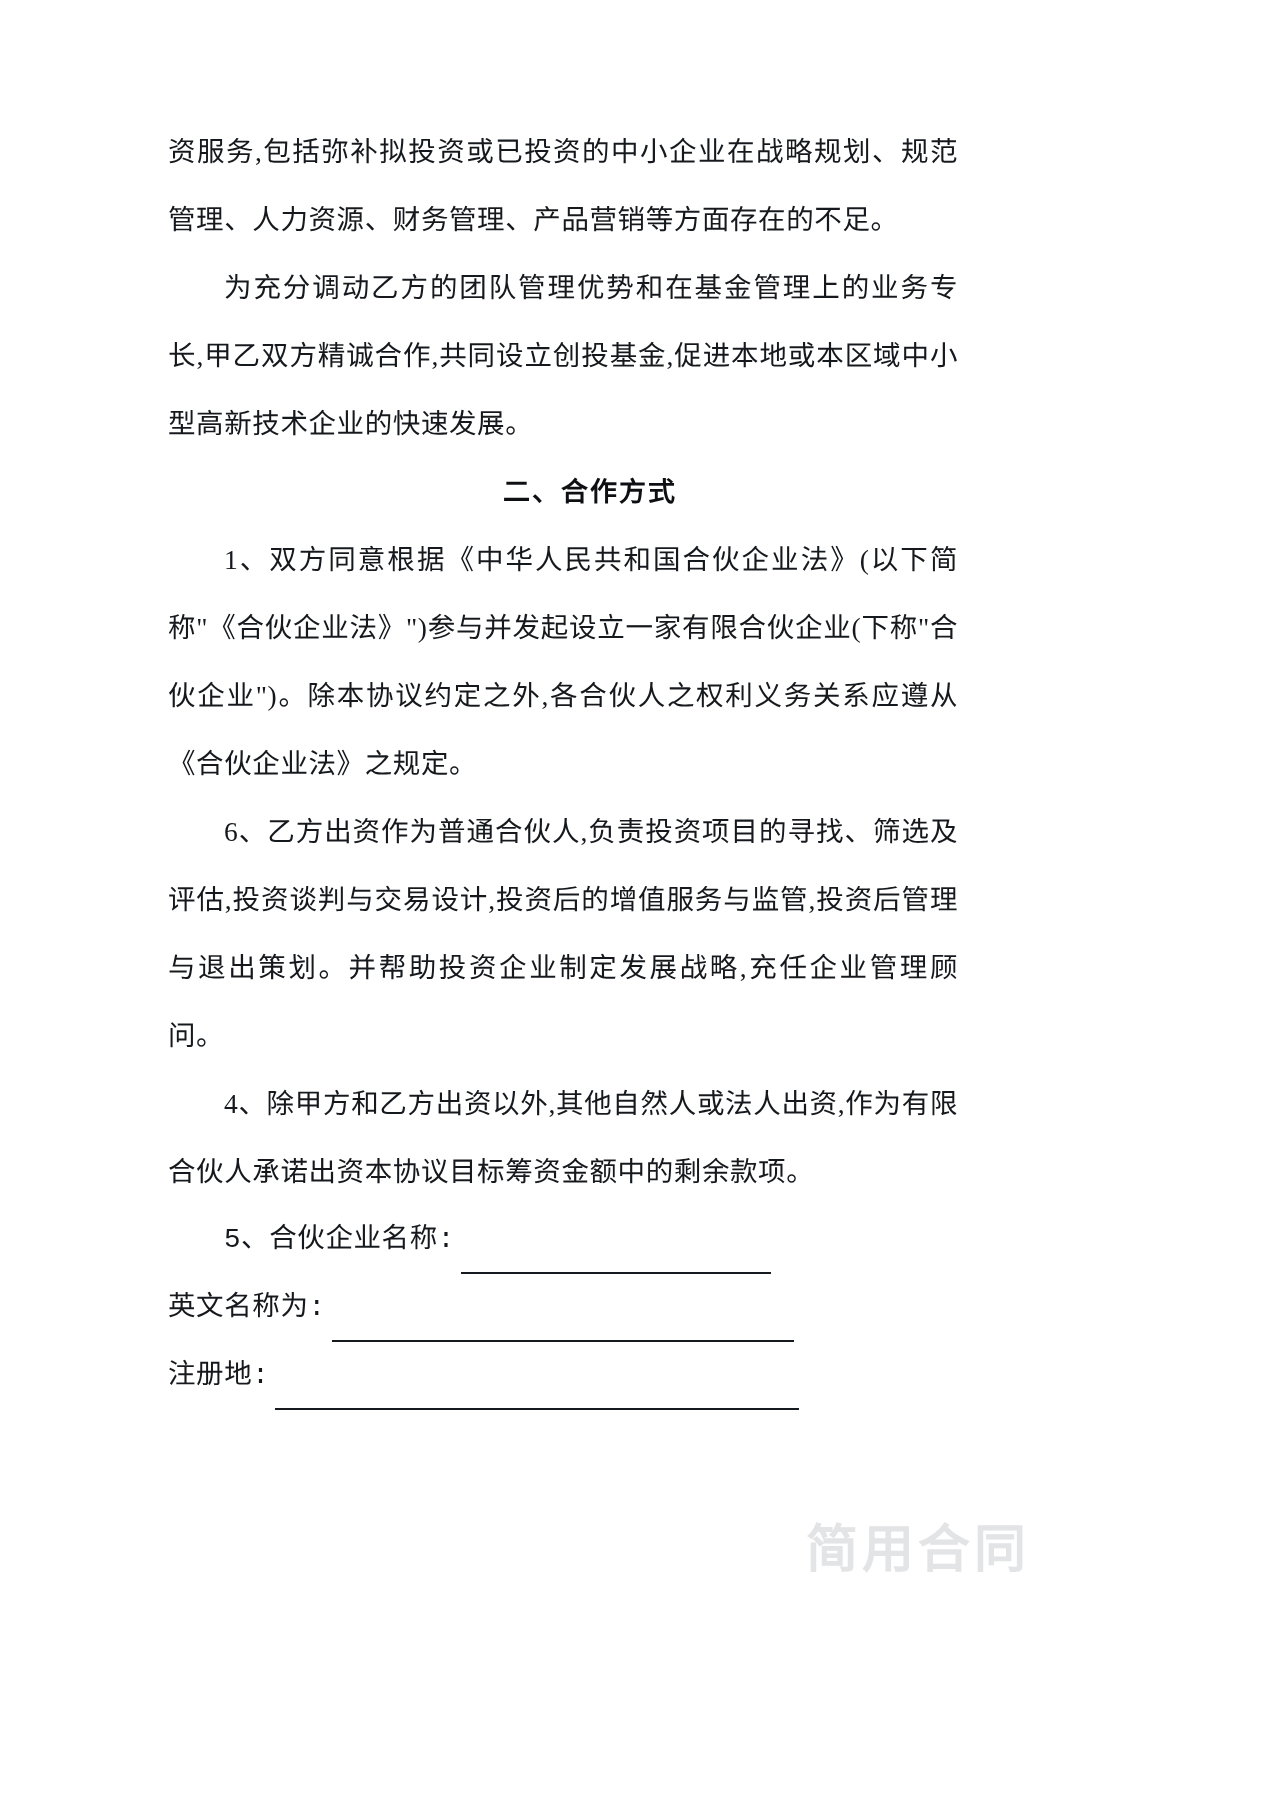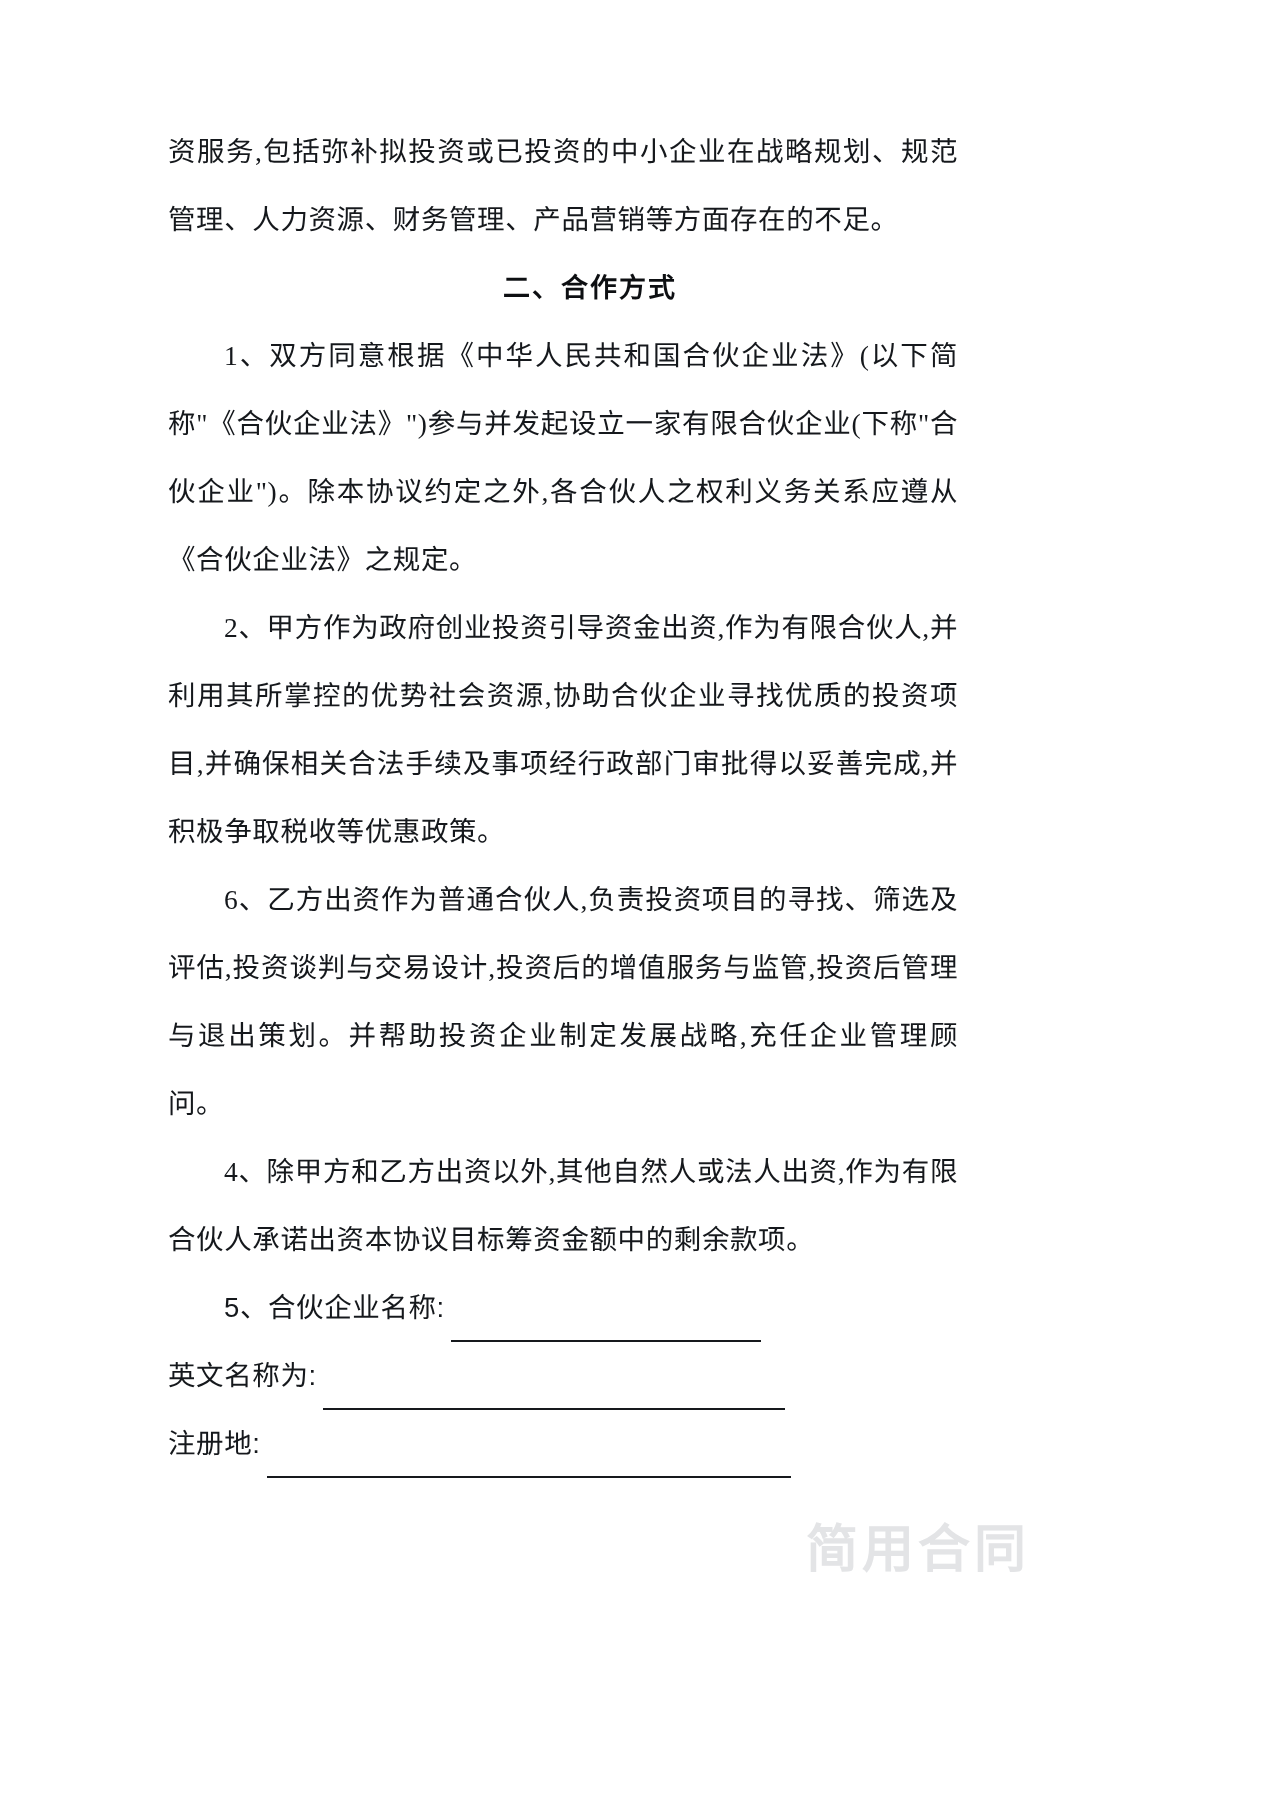--- a/index.html
+++ b/index.html
@@ -48,21 +48,21 @@
     letter-spacing: 2px;
     text-indent: 54px;
     margin: 0;
     text-align: center;
   }
   .field-row {
     display: flex;
     align-items: flex-end;
     line-height: 68px;
     height: 68px;
-    font-family: Liberation Sans, sans-serif;
+    font-family: Liberation Mono, monospace;
     font-size: 27.5px;
     color: #15181c;
     letter-spacing: 0.6px;
   }
   .field-row.indent-first {
     padding-left: 56px;
   }
   .field-label {
     white-space: nowrap;
   }
@@ -107,26 +107,26 @@
 </style>
 </head>
 <body>
 
 <div class="page">
 
   <div class="content">
 
     <p class="para">资服务,包括弥补拟投资或已投资的中小企业在战略规划、规范管理、人力资源、财务管理、产品营销等方面存在的不足。</p>
 
+    <p class="para indent">为充分调动乙方的团队管理优势和在基金管理上的业务专长,甲乙双方精诚合作,共同设立创投基金,促进本地或本区域中小型高新技术企业的快速发展。</p>
 
     <h2 class="heading">二、合作方式</h2>
 
     <p class="para indent">1、双方同意根据《中华人民共和国合伙企业法》(以下简称"《合伙企业法》")参与并发起设立一家有限合伙企业(下称"合伙企业")。除本协议约定之外,各合伙人之权利义务关系应遵从《合伙企业法》之规定。</p>
 
-    <p class="para indent">2、甲方作为政府创业投资引导资金出资,作为有限合伙人,并利用其所掌控的优势社会资源,协助合伙企业寻找优质的投资项目,并确保相关合法手续及事项经行政部门审批得以妥善完成,并积极争取税收等优惠政策。</p>
 
     <p class="para indent">6、乙方出资作为普通合伙人,负责投资项目的寻找、筛选及评估,投资谈判与交易设计,投资后的增值服务与监管,投资后管理与退出策划。并帮助投资企业制定发展战略,充任企业管理顾问。</p>
 
     <p class="para indent">4、除甲方和乙方出资以外,其他自然人或法人出资,作为有限合伙人承诺出资本协议目标筹资金额中的剩余款项。</p>
 
     <div class="field-row indent-first">
       <span class="field-label">5、合伙企业名称:</span>
       <span class="field-blank blank-w1"></span>
     </div>
 

